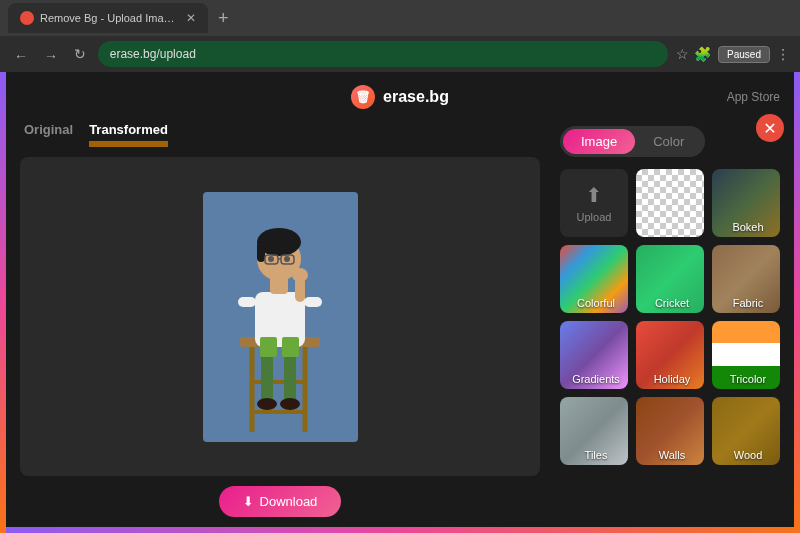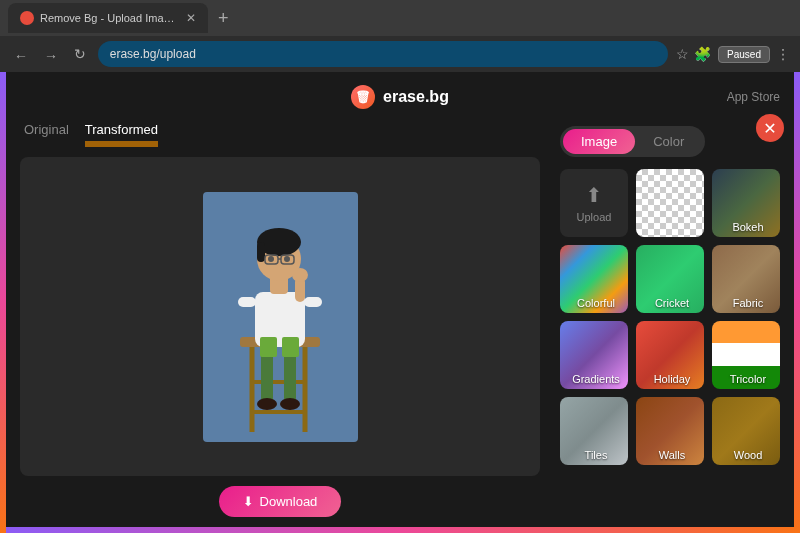--- a/index.html
+++ b/index.html
@@ -67,21 +67,21 @@
     }
     .nav-btn {
       color: #aaa;
       font-size: 14px;
       cursor: pointer;
       padding: 2px 4px;
     }
     .url-field {
       flex: 1;
       height: 26px;
-      background: #0c4a6e;
+      background: #14532d;
       border: none;
       border-radius: 13px;
       color: #ddd;
       font-size: 12px;
       padding: 0 12px;
       outline: none;
     }
     .browser-actions {
       display: flex;
       align-items: center;
@@ -195,20 +195,21 @@
       display: flex;
       gap: 16px;
       margin-bottom: 10px;
       padding-left: 4px;
     }
     .panel-tab {
       font-size: 13px;
       color: #888;
       cursor: pointer;
       padding-bottom: 4px;
+      font-weight: bold;
     }
     .panel-tab.active {
       color: #fff;
       border-bottom: 6px solid #a16207;
     }
 
     .image-canvas {
       flex: 1;
       background: #2a2a2a;
       border-radius: 8px;

